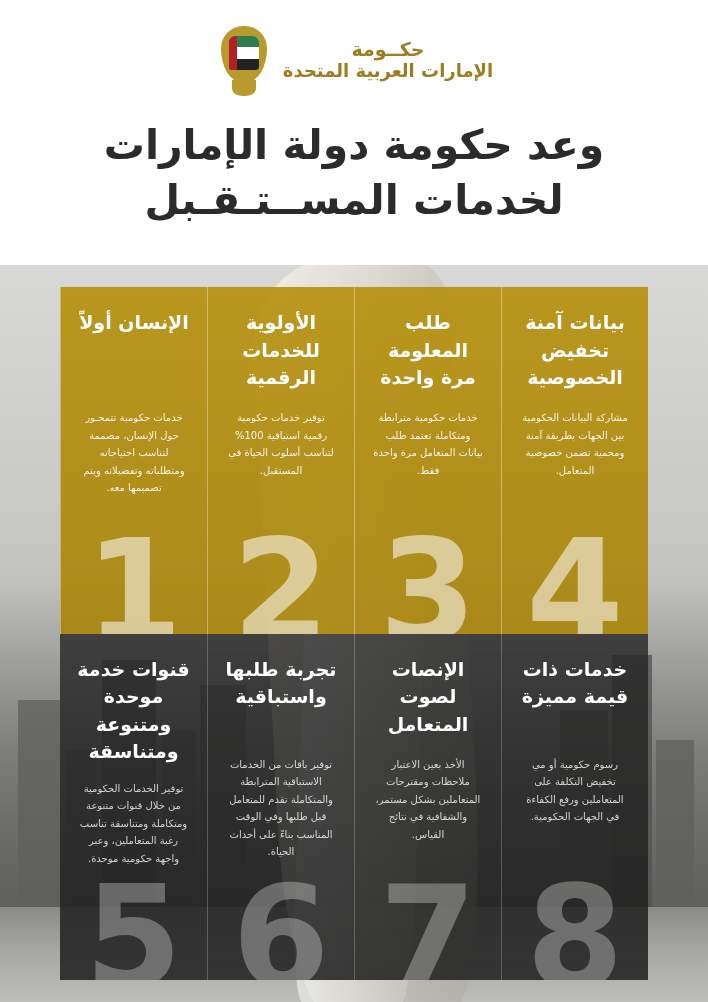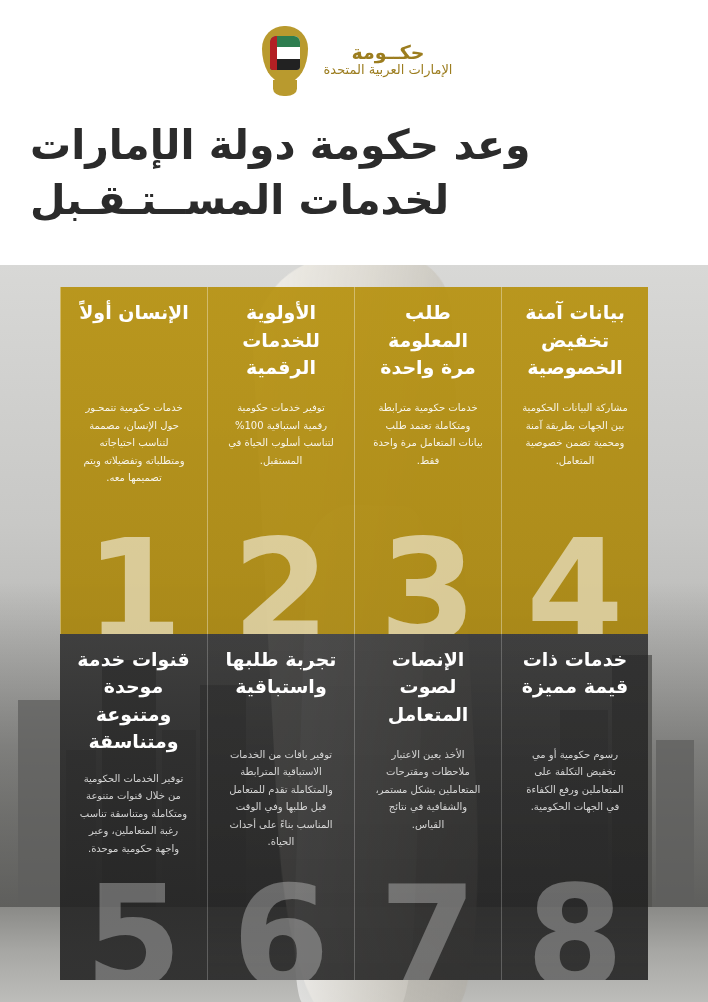--- a/index.html
+++ b/index.html
@@ -92,27 +92,27 @@
     line-height: 1.12;
     color: #9c7d1f;
   }
   .wordmark .w-top {
     font-size: 19px;
     font-weight: bold;
     letter-spacing: 1px;
     color: #9c7d1f;
   }
   .wordmark .w-bottom {
-    font-size: 13px;
-    font-weight: normal;
+    font-size: 18px;
+    font-weight: bold;
     color: #9c7d1f;
   }
 
   .main-title {
-    text-align: left;
+    text-align: center;
     color: #2b2b2b;
     font-weight: bold;
     font-size: 41px;
     line-height: 1.35;
     margin-top: 22px;
     letter-spacing: 1px;
     padding: 0 30px;
   }
   .main-title .line2 { display: block; }
 
@@ -186,21 +186,21 @@
     grid-template-rows: 1fr 1fr;
     column-gap: 0;
     padding: 22px 60px 22px 60px;
     box-sizing: border-box;
   }
 
   .cell {
     position: relative;
     overflow: hidden;
     box-sizing: border-box;
-    padding: 12px 14px 6px 14px;
+    padding: 22px 14px 6px 14px;
     text-align: center;
     color: #ffffff;
   }
   .cell + .cell { }
   .cell-gold {
     background: linear-gradient(180deg, rgba(183,146,16,0.93) 0%, rgba(169,134,14,0.93) 100%);
     border-left: 1px solid rgba(255,255,255,0.35);
   }
   .cell-dark {
     background: linear-gradient(180deg, rgba(40,40,40,0.82) 0%, rgba(30,30,30,0.86) 100%);

